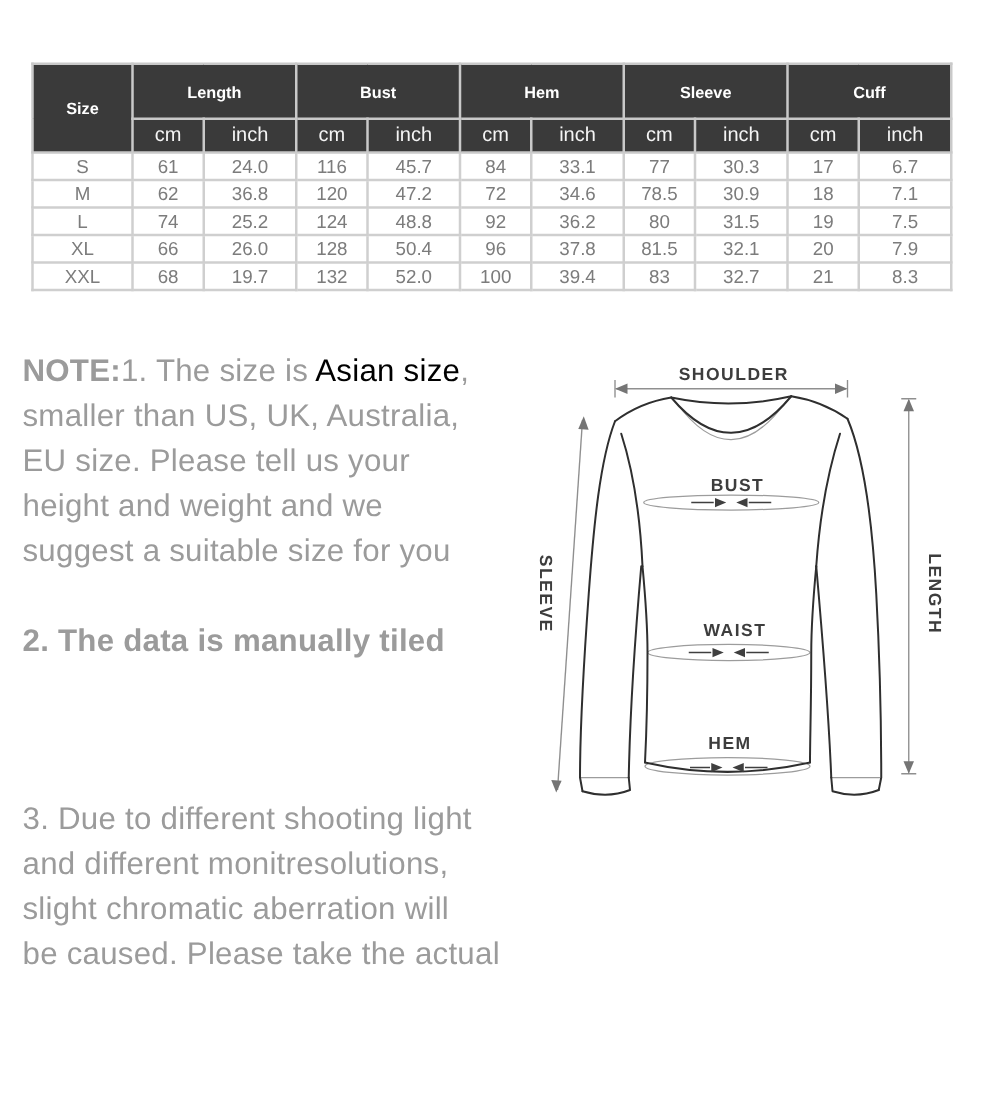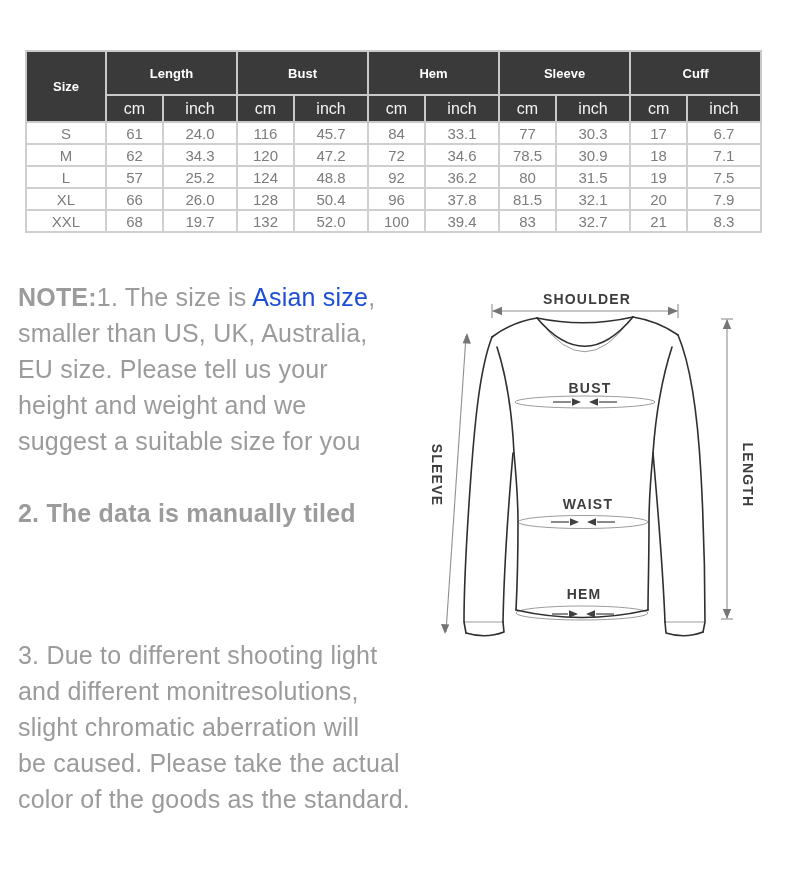--- a/index.html
+++ b/index.html
@@ -26,21 +26,21 @@
   .size-table td.unit{font-weight:normal;font-size:16px;color:#f4f4f4;}
   .size-table tr.brow{height:22px;}
   .size-table tr.brow td{font-size:15px;color:#7c7c7c;background:#ffffff;}
 
   
   .note{
     position:absolute;left:18px;color:#9b9b9b;font-size:25px;line-height:36px;
     letter-spacing:0.2px;white-space:nowrap;
   }
   .note .bold{font-weight:bold;}
-  .note .red{color:#1d4ed8;}
+  .note .red{color:#000000;}
   #note1{top:279px;}
   #note2{top:495px;font-weight:bold;}
   #note3{top:637px;}
 
   
   .shirt-svg{position:absolute;left:400px;top:270px;width:390px;height:390px;}
   .shirt-svg text.lbl{
     font-family:"Liberation Sans", sans-serif;font-weight:bold;font-size:14px;
     letter-spacing:1.2px;fill:#3d3d3d;text-anchor:middle;
   }
@@ -92,33 +92,33 @@
     <td>84</td>
     <td>33.1</td>
     <td>77</td>
     <td>30.3</td>
     <td>17</td>
     <td>6.7</td>
   </tr>
   <tr class="brow">
     <td>M</td>
     <td>62</td>
-    <td>34.3</td>
+    <td>36.8</td>
     <td>120</td>
     <td>47.2</td>
     <td>72</td>
     <td>34.6</td>
     <td>78.5</td>
     <td>30.9</td>
     <td>18</td>
     <td>7.1</td>
   </tr>
   <tr class="brow">
     <td>L</td>
-    <td>57</td>
+    <td>74</td>
     <td>25.2</td>
     <td>124</td>
     <td>48.8</td>
     <td>92</td>
     <td>36.2</td>
     <td>80</td>
     <td>31.5</td>
     <td>19</td>
     <td>7.5</td>
   </tr>
@@ -161,21 +161,20 @@
 
 <div class="note" id="note2">
   <div>2. The data is manually tiled</div>
 </div>
 
 <div class="note" id="note3">
   <div>3. Due to different shooting light</div>
   <div>and different monitresolutions,</div>
   <div>slight chromatic aberration will</div>
   <div>be caused. Please take the actual</div>
-  <div>color of the goods as the standard.</div>
 </div>
 
 <svg class="shirt-svg" viewBox="0 0 390 390">
 
   <g stroke="#8f8f8f" stroke-width="1.1" fill="none">
     <line x1="93" y1="41" x2="277" y2="41"></line>
     <line x1="92" y1="34" x2="92" y2="48"></line>
     <line x1="278" y1="34" x2="278" y2="48"></line>
     <line x1="327" y1="50" x2="327" y2="348"></line>
     <line x1="321" y1="49" x2="333" y2="49"></line>

